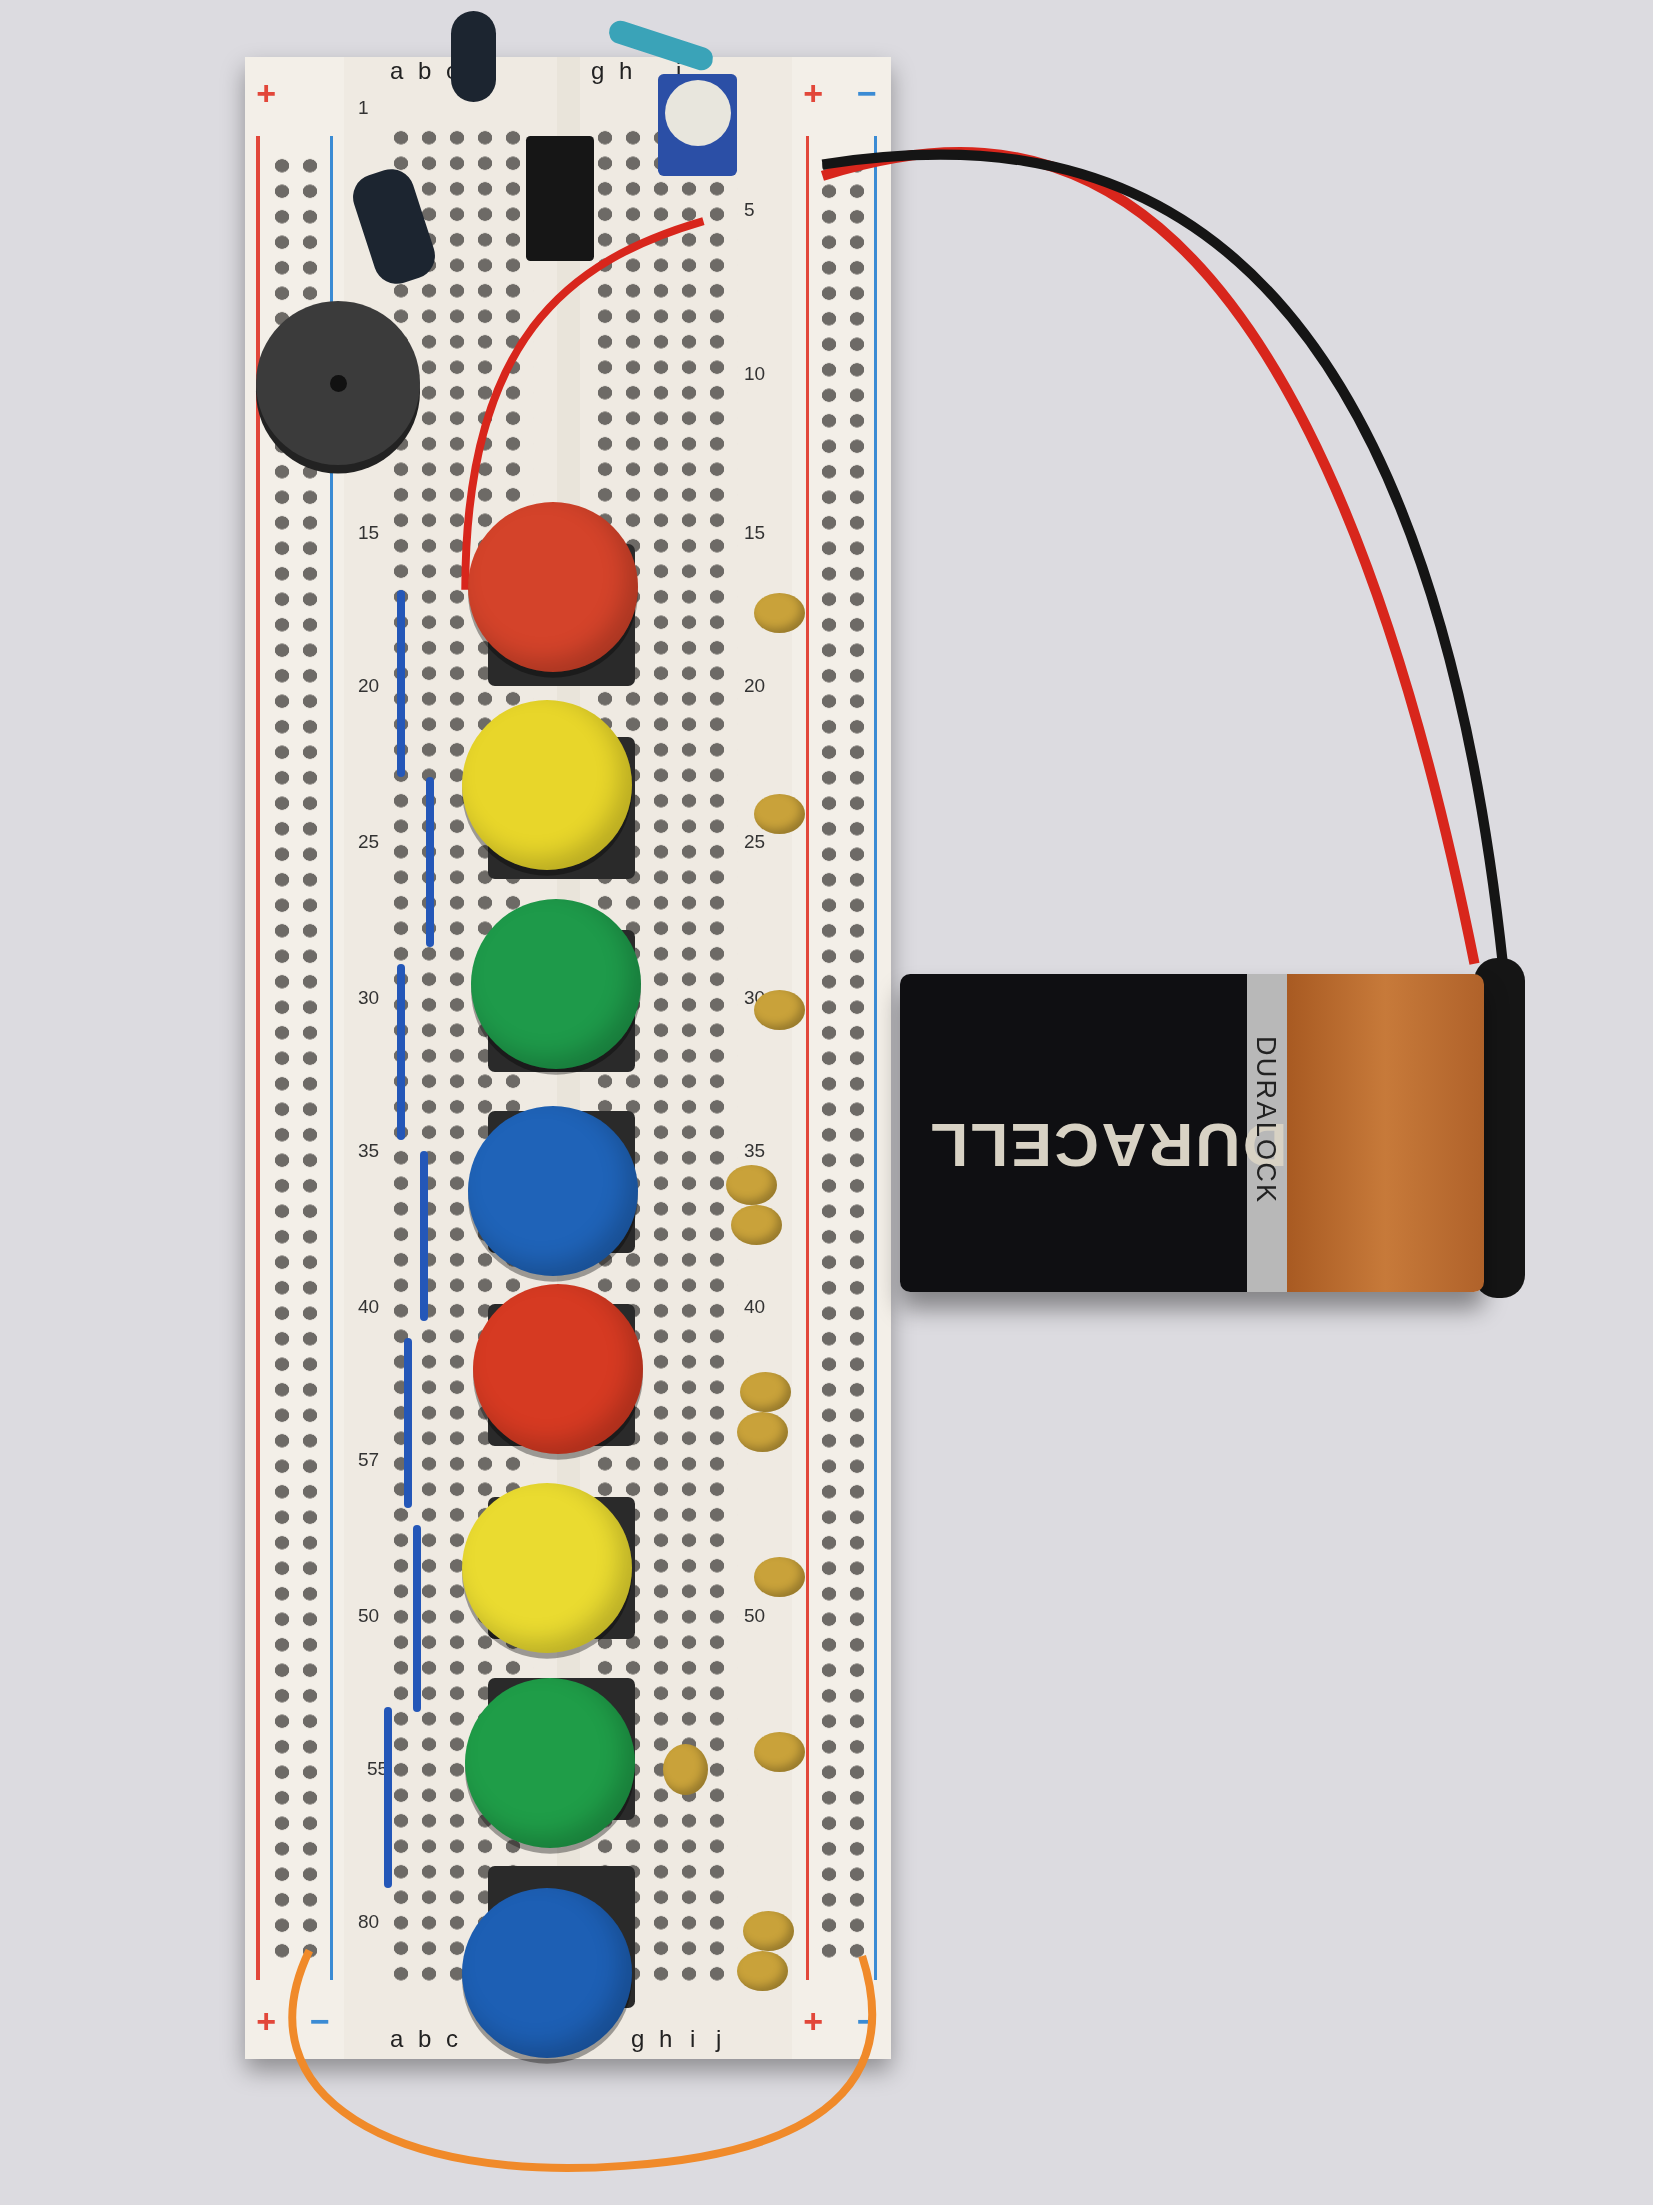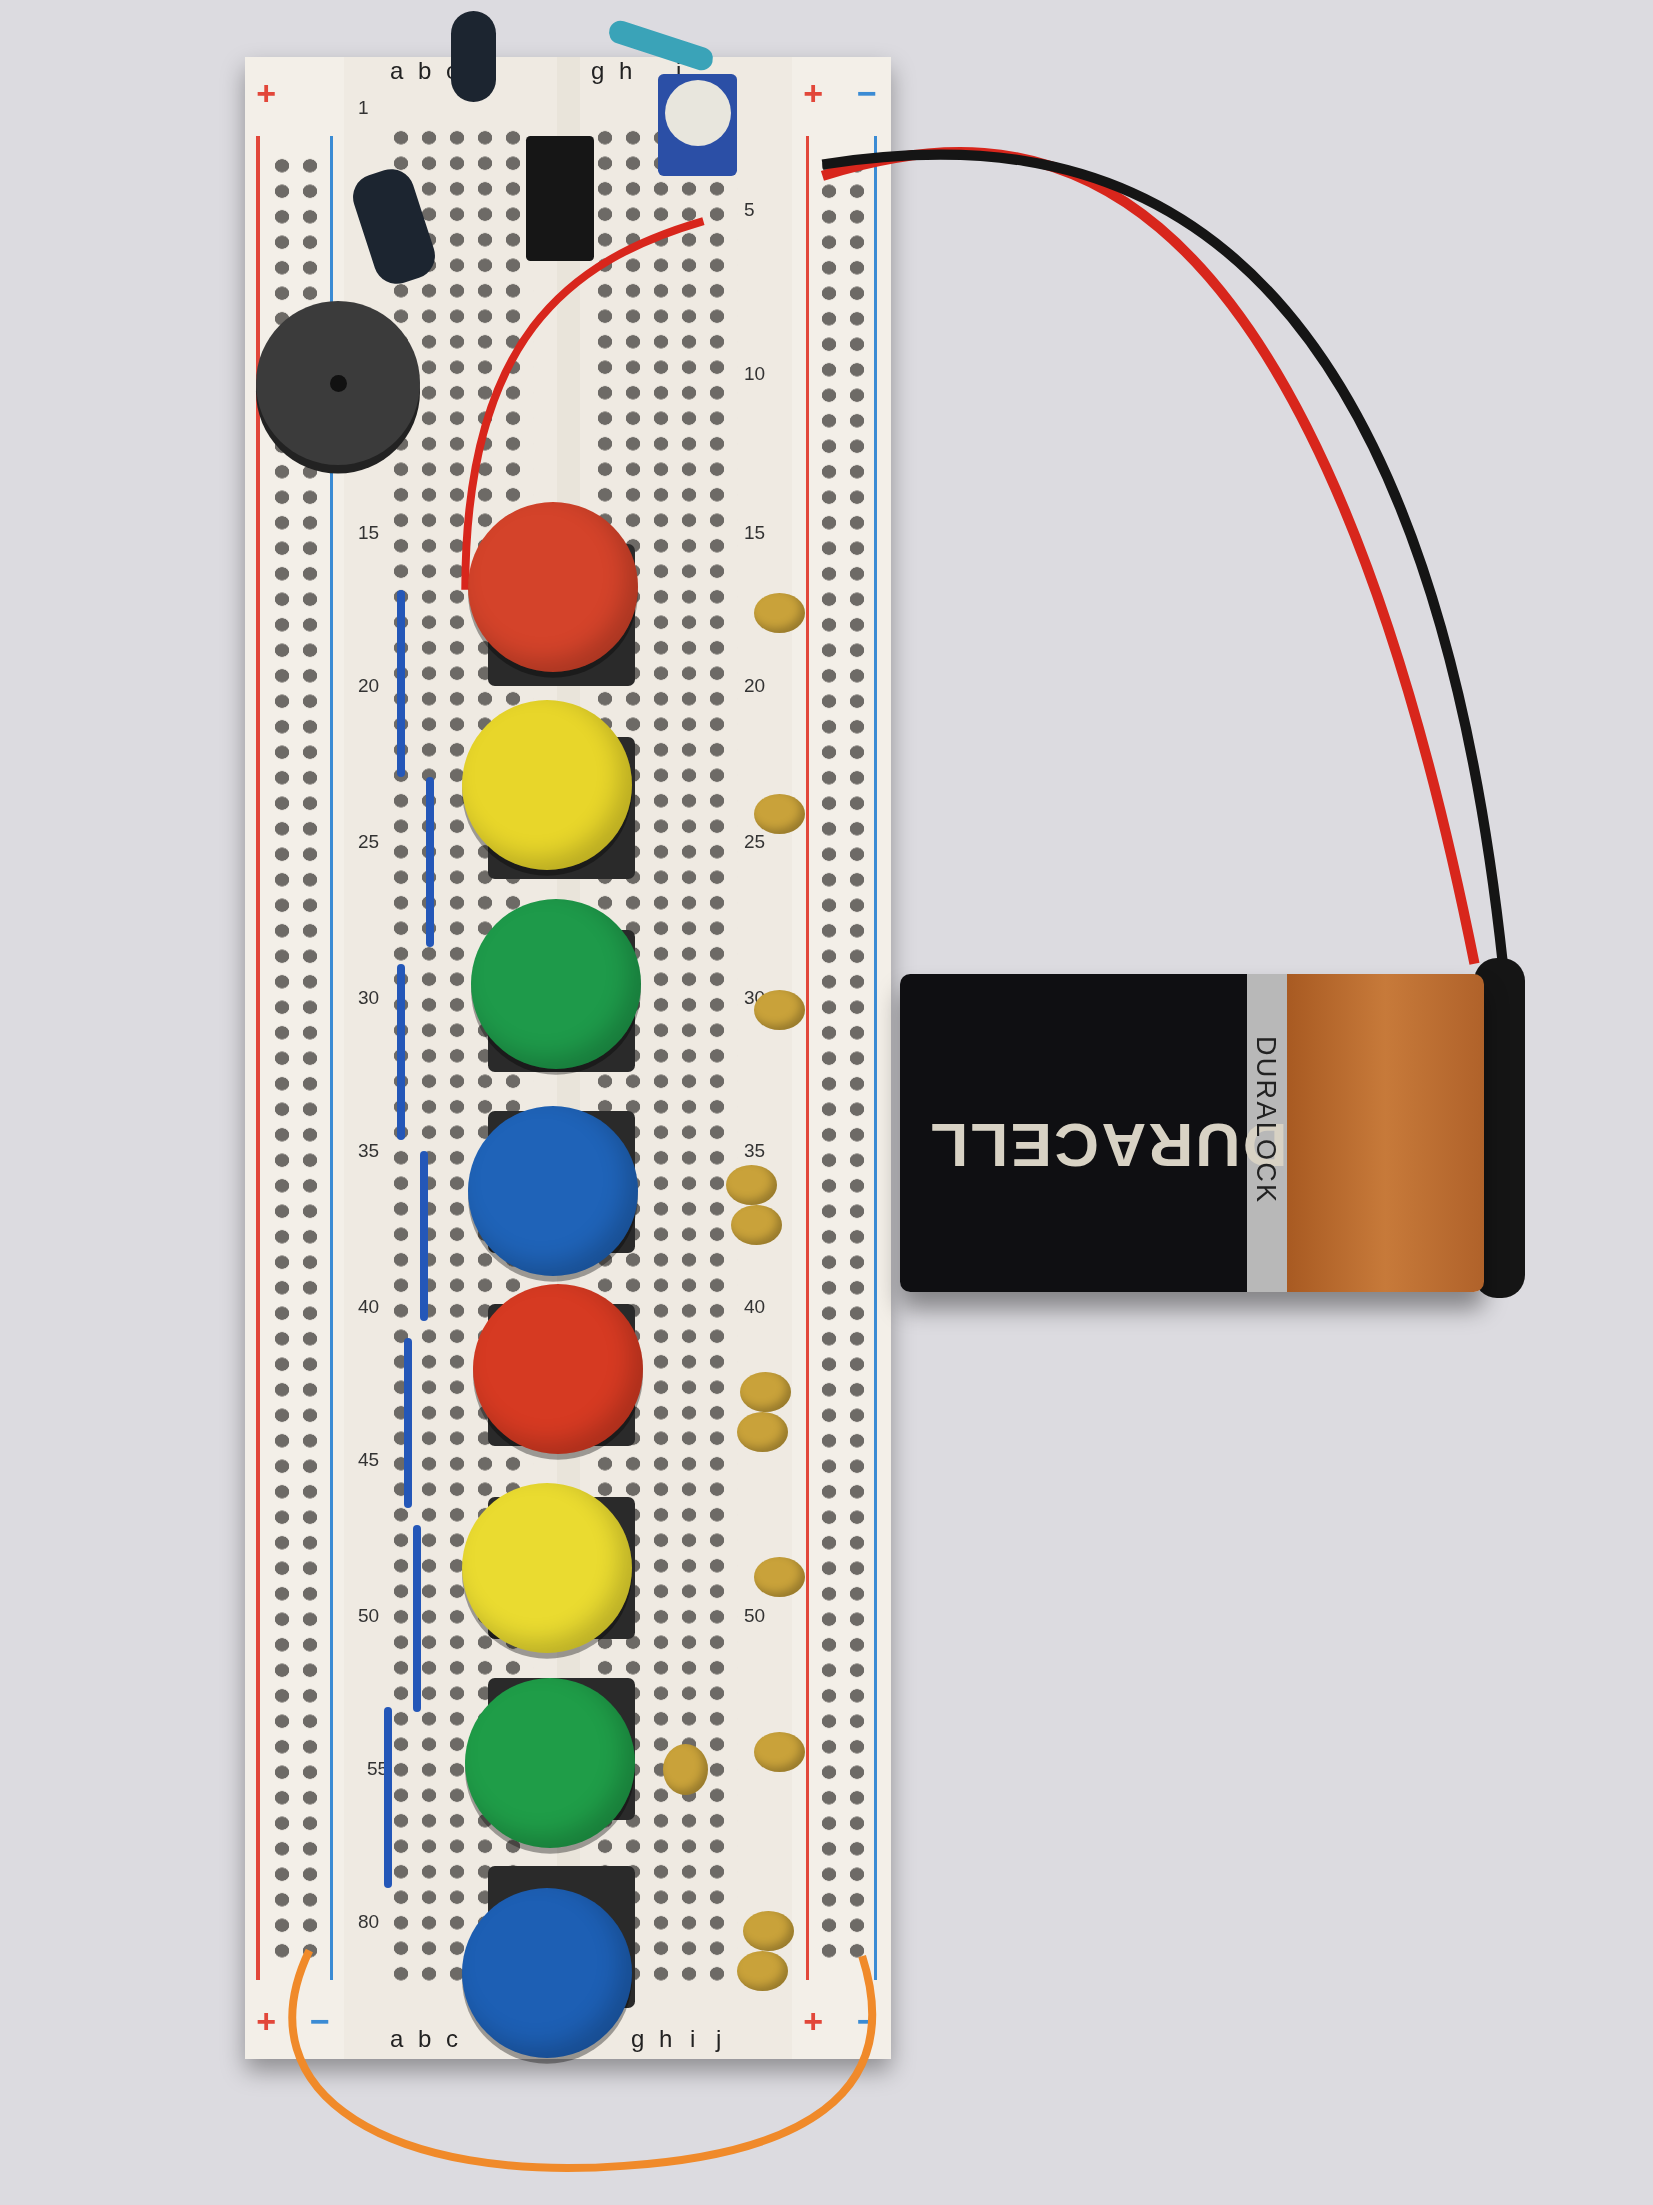--- a/index.html
+++ b/index.html
@@ -74,21 +74,21 @@
   <span class="col" style="left:445px;top:1968px;">i</span>
   <span class="col" style="left:471px;top:1968px;">j</span>
 
   <span class="num" style="left:113px;top:40px;">1</span>
   <span class="num" style="left:113px;top:465px;">15</span>
   <span class="num" style="left:113px;top:618px;">20</span>
   <span class="num" style="left:113px;top:774px;">25</span>
   <span class="num" style="left:113px;top:930px;">30</span>
   <span class="num" style="left:113px;top:1083px;">35</span>
   <span class="num" style="left:113px;top:1239px;">40</span>
-  <span class="num" style="left:113px;top:1392px;">45</span>
+  <span class="num" style="left:113px;top:1392px;">57</span>
   <span class="num" style="left:113px;top:1548px;">50</span>
   <span class="num" style="left:122px;top:1701px;text-align:right;">55</span>
   <span class="num" style="left:113px;top:1854px;">80</span>
   <span class="num" style="left:499px;top:142px;">5</span>
   <span class="num" style="left:499px;top:306px;">10</span>
   <span class="num" style="left:499px;top:465px;">15</span>
   <span class="num" style="left:499px;top:618px;">20</span>
   <span class="num" style="left:499px;top:774px;">25</span>
   <span class="num" style="left:499px;top:930px;">30</span>
   <span class="num" style="left:499px;top:1083px;">35</span>

